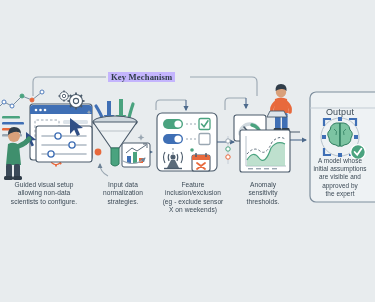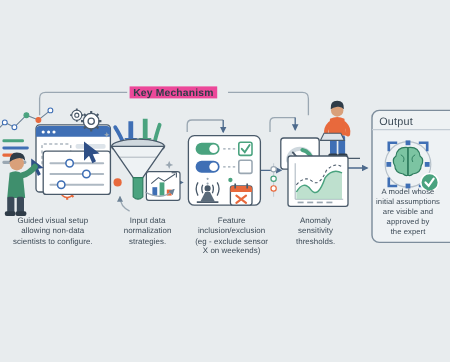--- a/index.html
+++ b/index.html
@@ -25,25 +25,25 @@
   .cap1{left:-6px;  top:181px; width:100px;}
   .cap2{left:86px;  top:181px; width:74px;}
   .cap3{left:150px; top:181px; width:86px;}
   .cap4{left:232px; top:181px; width:62px;}
   .cap5{left:305px; top:157px; width:70px; font-size:6.4px; line-height:8.2px;}
 
   .km-label{
     position:absolute;left:108px;top:72px;
     font-size:8.6px;font-weight:bold;color:#2f3c48;
     letter-spacing:.15px;
-    background:#ec4899;padding:0 3px;
+    background:#c4b5fd;padding:0 3px;font-family:Liberation Serif, serif;
   }
   .out-label{
-    position:absolute;left:316px;top:96px;width:48px;
-    text-align:left;font-size:9px;color:#3c4a56;
+    position:absolute;left:316px;top:107px;width:48px;
+    text-align:center;font-size:9px;color:#3c4a56;
     letter-spacing:.2px;
   }
 </style>
 </head>
 <body style="background: rgb(232, 236, 238);">
 
 <div id="canvas">
 
   <svg class="svg-layer" viewBox="0 0 375 302">
     <defs>

